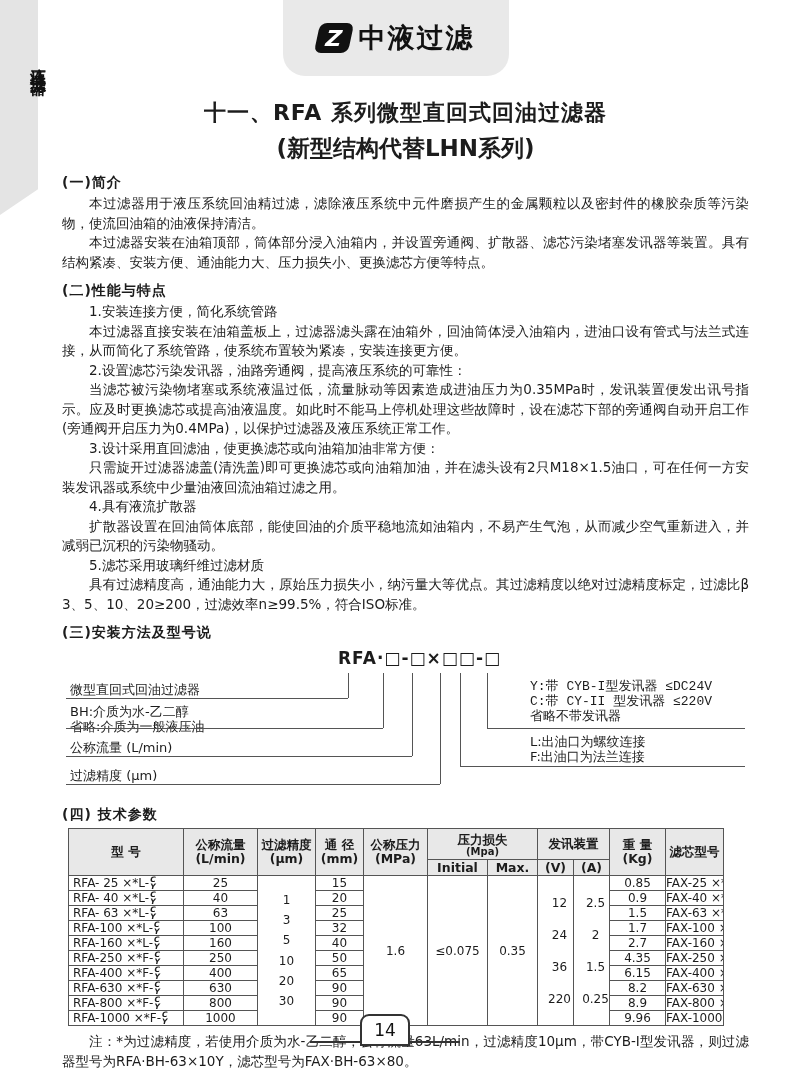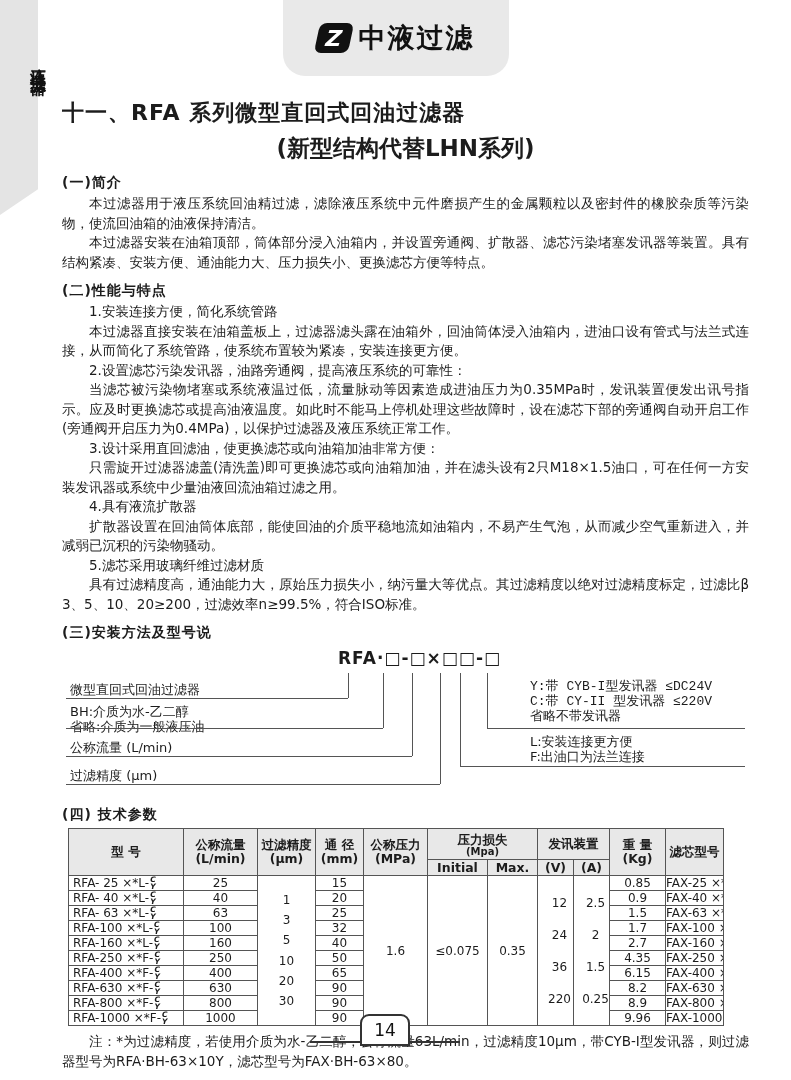--- a/index.html
+++ b/index.html
@@ -15,21 +15,21 @@
   
   .logo-badge{position:absolute;left:50%;transform:translateX(-50%);top:0;width:226px;height:76px;
               background:#e9e9e9;border-radius:0 0 22px 22px;display:flex;align-items:center;
               justify-content:center;gap:8px;}
   .logo-icon{display:inline-flex;align-items:center;justify-content:center;width:34px;height:30px;
              background:#111;border-radius:7px;transform:skewX(-12deg);}
   .logo-icon span{color:#fff;font-weight:bold;font-size:22px;font-style:italic;transform:skewX(6deg);}
   .logo-text{font-size:27px;font-weight:bold;color:#111;letter-spacing:2px;}
   
   .content{position:absolute;left:62px;top:0;width:687px;}
-  h1{margin:98px 0 0 0;font-size:22px;font-weight:bold;letter-spacing:1px;}
+  h1{margin:98px 0 0 0;text-align:center;font-size:22px;font-weight:bold;letter-spacing:1px;}
   h2{margin:5px 0 0 0;text-align:center;font-size:23px;font-weight:bold;}
   .sec-head{font-size:14px;font-weight:bold;margin:10px 0 2px 0;letter-spacing:1px;}
   p.body{margin:0;font-size:13.5px;line-height:19.5px;text-align:justify;text-indent:2em;}
   
   .diagram{position:relative;height:150px;margin-top:4px;}
   .formula{position:absolute;left:276px;top:2px;font-size:17px;font-weight:bold;letter-spacing:1px;}
   .dline{position:absolute;width:0;border-left:1px solid #555;top:27px;}
   .hline{position:absolute;height:0;border-top:1px solid #555;}
   .dlab{position:absolute;font-size:13px;line-height:15px;white-space:nowrap;}
   
@@ -116,21 +116,21 @@
       <div class="dlab" style="left:8px;top:122px;">过滤精度  (μm)</div>
       <div class="hline" style="left:4px;top:138px;width:374px;"></div>
 
       <div class="dlab" style="left:468px;top:33px;font-family:Liberation Mono, monospace;">
         <div>Y:带 CYB-I型发讯器 ≤DC24V</div>
         <div>C:带 CY-II 型发讯器 ≤220V</div>
         <div>省略不带发讯器</div>
       </div>
       <div class="hline" style="left:425px;top:82px;width:258px;"></div>
       <div class="dlab" style="left:468px;top:88px;">
-        <div>L:安装连接更方便</div>
+        <div>L:出油口为螺纹连接</div>
         <div>F:出油口为法兰连接</div>
       </div>
       <div class="hline" style="left:398px;top:120px;width:285px;"></div>
     </div>
 
     <div class="sec-head">(四) 技术参数</div>
 
     <table>
       <colgroup>
         <col style="width:115px">

